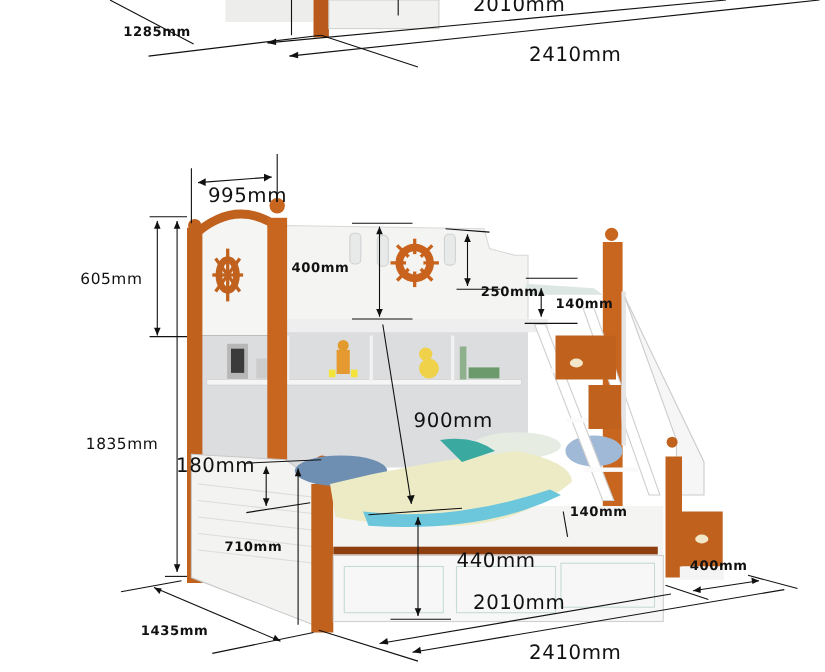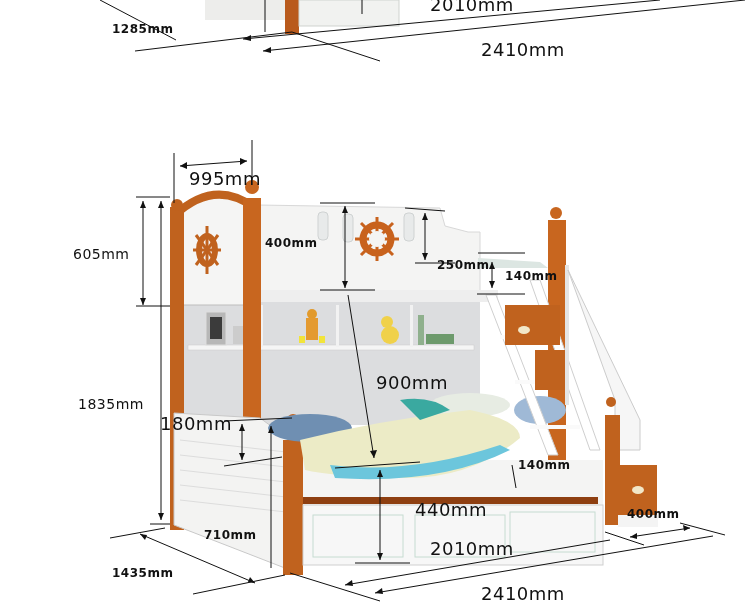--- a/index.html
+++ b/index.html
@@ -229,21 +229,21 @@
 <div class="label lg" style="left:481px;top:39px;">2410mm</div>
 
 <div class="label lg" style="left:189px;top:132px;margin-top:36px;">995mm</div>
 <div class="label sm" style="left:73px;top:246px;">605mm</div>
 <div class="label md" style="left:265px;top:236px;">400mm</div>
 <div class="label md" style="left:437px;top:226px;margin-top:32px;">250mm</div>
 <div class="label md" style="left:505px;top:269px;">140mm</div>
 <div class="label sm" style="left:78px;top:396px;">1835mm</div>
 <div class="label lg" style="left:376px;top:372px;">900mm</div>
 <div class="label lg" style="left:160px;top:413px;">180mm</div>
-<div class="label md" style="left:204px;top:490px;margin-top:38px;">710mm</div>
+<div class="label md" style="left:204px;top:490px;">710mm</div>
 <div class="label md" style="left:518px;top:458px;">140mm</div>
 <div class="label lg" style="left:415px;top:499px;">440mm</div>
 <div class="label md" style="left:627px;top:507px;">400mm</div>
 <div class="label lg" style="left:430px;top:538px;">2010mm</div>
-<div class="label md" style="left:112px;top:566px;">1435mm</div>
+<div class="label md" style="left:128px;top:566px;">1435mm</div>
 <div class="label lg" style="left:481px;top:583px;">2410mm</div>
 
 </div>
 
 </body></html>

